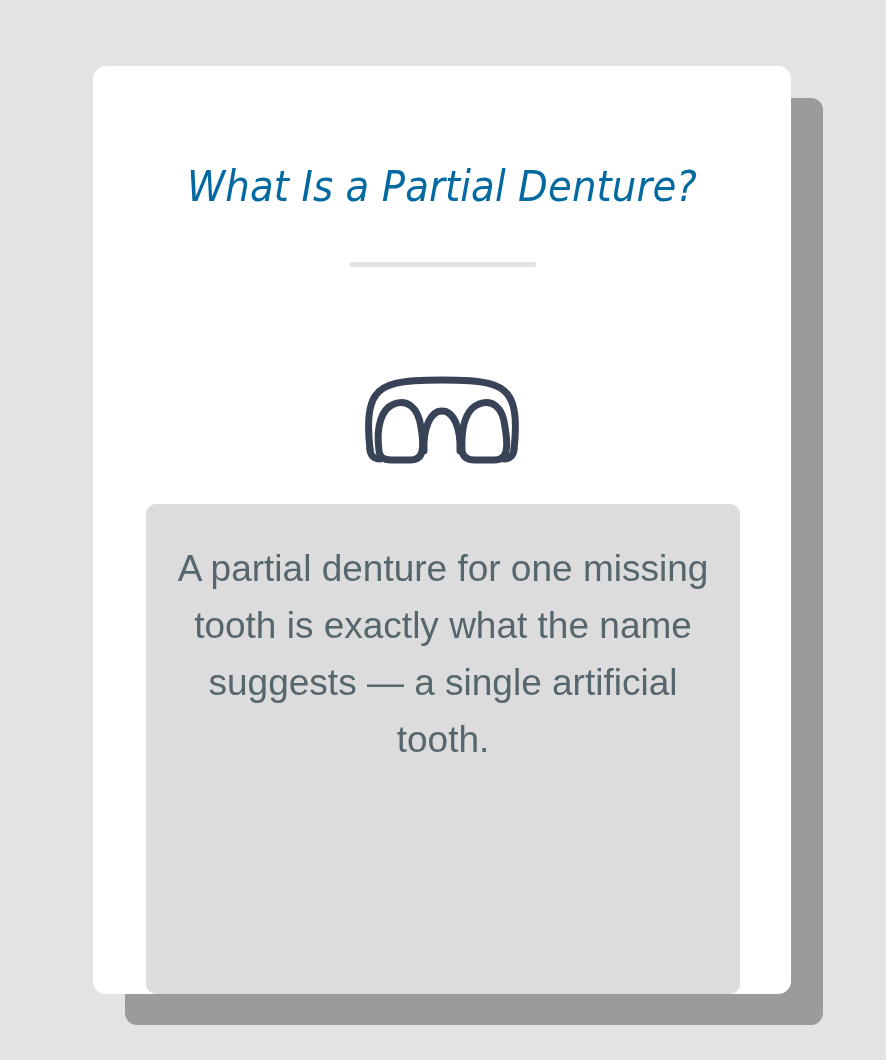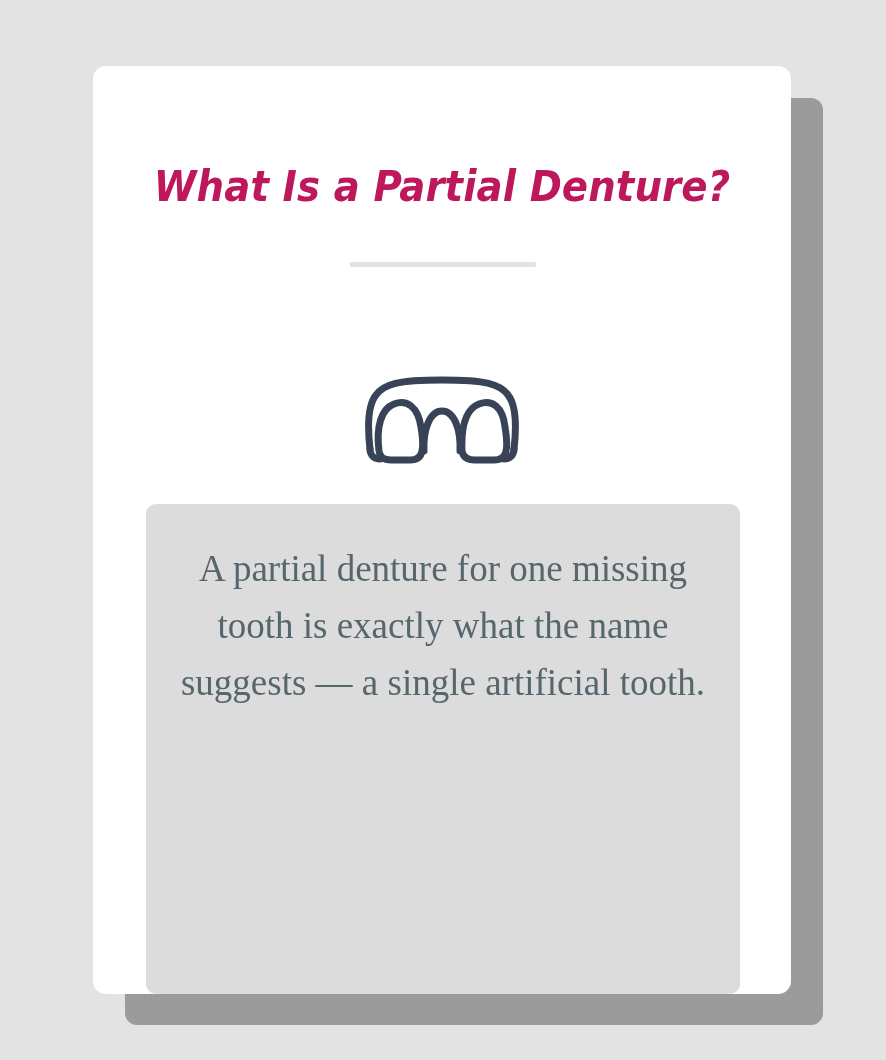--- a/index.html
+++ b/index.html
@@ -46,24 +46,24 @@
   }
 
   .card-title {
     position: absolute;
     left: 0;
     top: 95px;
     width: 698px;
     text-align: center;
     font-family: "DejaVu Sans Condensed", "Liberation Sans", sans-serif;
     font-size: 43px;
-    font-weight: 700;
+    font-weight: 400;
     font-style: italic;
     letter-spacing: 0.1px;
-    color: #be185d;
+    color: #0369a1;
     white-space: nowrap;
   }
 
   .title-divider {
     position: absolute;
     left: 257px;
     top: 196px;
     width: 186px;
     height: 5px;
     background: #e3e3e3;
@@ -95,21 +95,21 @@
   }
 
   .info-text {
     position: absolute;
     left: 0;
     top: 36px;
     width: 594px;
     padding: 0 14px;
     box-sizing: border-box;
     text-align: center;
-    font-family: Liberation Serif, serif;
+    font-family: Liberation Sans, sans-serif;
     font-size: 37px;
     font-weight: 400;
     line-height: 57px;
     color: #56666d;
   }
 </style>
 </head>
 <body>
 
 <div id="stage">

